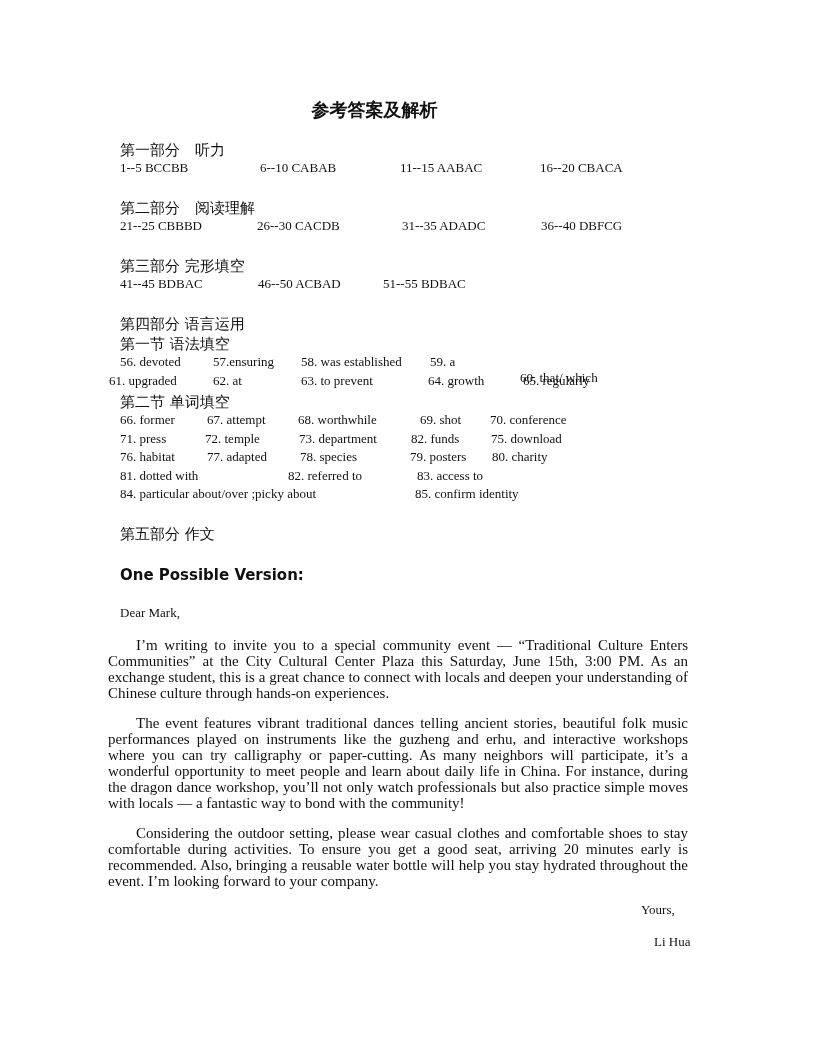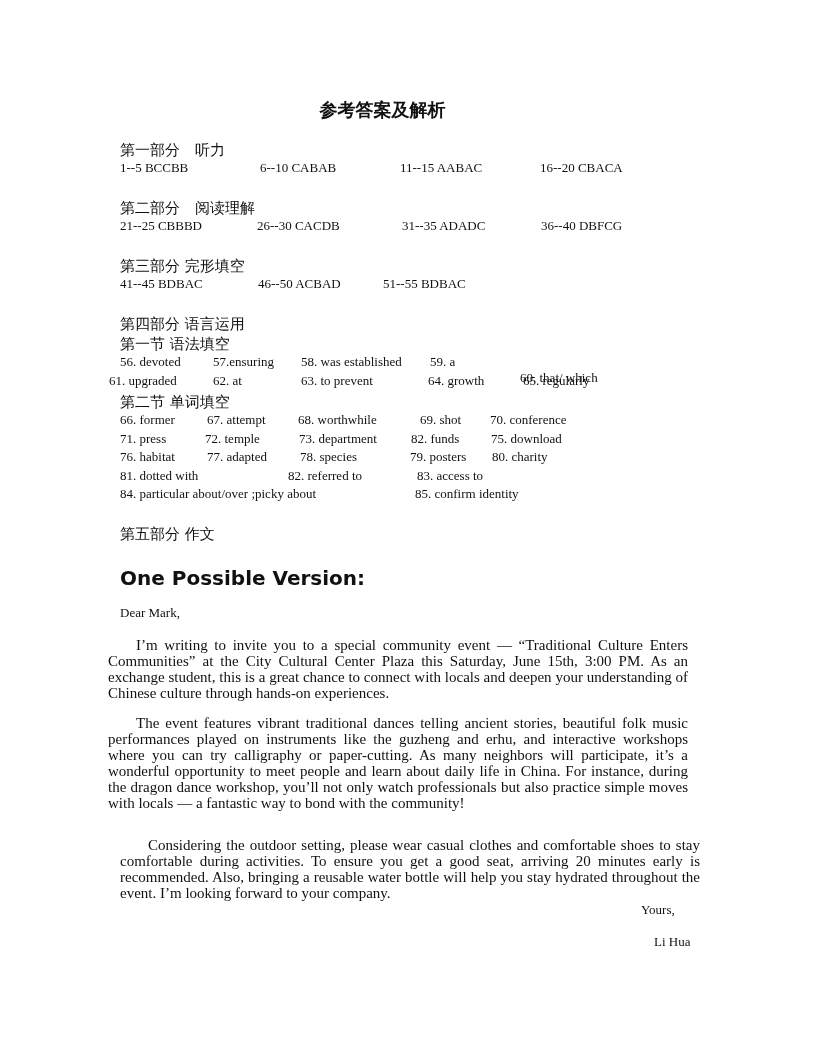--- a/index.html
+++ b/index.html
@@ -1,24 +1,24 @@
 <!DOCTYPE html>
 <html><head>
   <meta charset="utf-8">
   <style>
     html, body { margin: 0; padding: 0; background: #ffffff; }
     body { width: 816px; height: 1056px; position: relative; overflow: hidden;
       font-family: "Liberation Serif", "DejaVu Serif", serif; color: #111; }
     .abs { position: absolute; white-space: nowrap; }
-    .title { left: 8px; width: 749px; text-align: center; top: 98px;
+    .title { left: 0; width: 749px; text-align: center; top: 98px;
       font-family: "DejaVu Sans", sans-serif; font-size: 18px; font-weight: bold; }
     .h { font-family: "DejaVu Sans", sans-serif; font-size: 15px; left: 120px; }
     .t { font-size: 13px; }
     .ver { left: 120px; top: 566px; font-family: "DejaVu Sans", sans-serif;
-      font-size: 20px; font-weight: bold; }
+      font-size: 15px; font-weight: bold; }
     .para { position: absolute; left: 108px; width: 580px; font-size: 15px;
       line-height: 16px; text-indent: 28px; text-align: justify; }
   </style>
 </head>
 <body>
 
 <div class="abs title">参考答案及解析</div>
 
 <div class="abs h" style="top:141px">第一部分　听力</div>
 <div class="abs t" style="left:120px;top:160px">1--5 BCCBB</div>
@@ -78,16 +78,16 @@
 
 <div class="abs t" style="left:120px;top:486px">84. particular about/over ;picky about</div>
 <div class="abs t" style="left:415px;top:486px">85. confirm identity</div>
 
 <div class="abs h" style="top:525px">第五部分 作文</div>
 <div class="abs ver">One Possible Version:</div>
 <div class="abs t" style="left:120px;top:605px">Dear Mark,</div>
 
 <p class="para" style="top:637px;margin:0">I’m writing to invite you to a special community event — “Traditional Culture Enters Communities” at the City Cultural Center Plaza this Saturday, June 15th, 3:00 PM. As an exchange student, this is a great chance to connect with locals and deepen your understanding of Chinese culture through hands-on experiences.</p>
 <p class="para" style="top:715px;margin:0">The event features vibrant traditional dances telling ancient stories, beautiful folk music performances played on instruments like the guzheng and erhu, and interactive workshops where you can try calligraphy or paper-cutting. As many neighbors will participate, it’s a wonderful opportunity to meet people and learn about daily life in China. For instance, during the dragon dance workshop, you’ll not only watch professionals but also practice simple moves with locals — a fantastic way to bond with the community!</p>
-<p class="para" style="top:825px;margin:12px">Considering the outdoor setting, please wear casual clothes and comfortable shoes to stay comfortable during activities. To ensure you get a good seat, arriving 20 minutes early is recommended. Also, bringing a reusable water bottle will help you stay hydrated throughout the event. I’m looking forward to your company.</p>
+<p class="para" style="top:825px;margin:0">Considering the outdoor setting, please wear casual clothes and comfortable shoes to stay comfortable during activities. To ensure you get a good seat, arriving 20 minutes early is recommended. Also, bringing a reusable water bottle will help you stay hydrated throughout the event. I’m looking forward to your company.</p>
 
 <div class="abs t" style="left:641px;top:902px">Yours,</div>
 <div class="abs t" style="left:654px;top:934px">Li Hua</div>
 
 </body></html>

